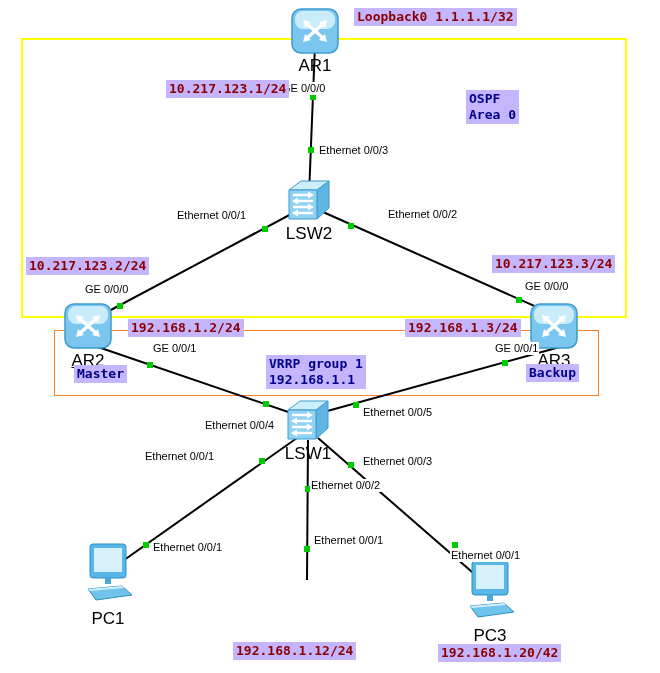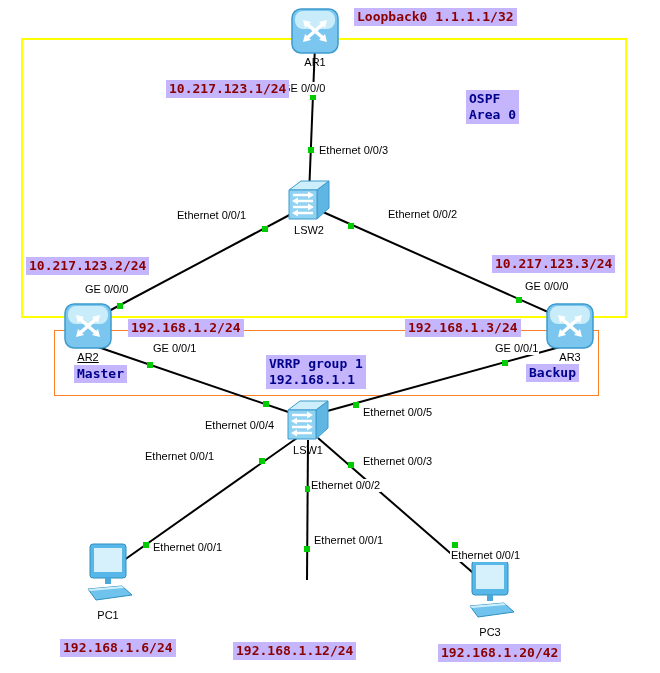--- a/index.html
+++ b/index.html
@@ -17,21 +17,21 @@
     background:#ffffff; padding:0 1px; line-height:13px;
   }
   .hl {
     position:absolute; font-family:"DejaVu Sans Mono", monospace;
     font-size:13px; font-weight:bold; background:#c4b5fd; color:#8b0000;
     white-space:pre; padding:1px 3px; line-height:16px;
   }
   .hl.blue { color:#00008b; }
   .dev { position:absolute; display:flex; flex-direction:column; align-items:center; }
   .dev .icon { display:block; line-height:0; }
-  .dev-label { font-size:11px; color:#000; margin-top:2px; white-space:nowrap; }
+  .dev-label { font-size:17px; color:#000; margin-top:2px; white-space:nowrap; }
 </style>
 </head>
 <body>
 
 <div class="canvas">
 
   <div class="zone ospf" style="left:21px;top:38px;width:606px;height:280px;"></div>
   <div class="zone vrrp" style="left:54px;top:330px;width:545px;height:66px;"></div>
 
   <svg class="wires" width="660" height="673">
@@ -98,21 +98,21 @@
           <polygon points="36,12 28,14 34,20"></polygon>
             <polygon points="12,12 20,14 14,20"></polygon>
           <polygon points="36,34 34,26 28,32"></polygon>
             <polygon points="12,34 14,26 20,32"></polygon>
         </g>
       </svg>
     </span>
     <span class="dev-label">AR2</span>
   </div>
 
-  <div class="dev" style="left:546px;top:303px;width:48px;">
+  <div class="dev" style="left:530px;top:303px;width:48px;">
     <span class="icon">
       <svg width="48" height="46" viewBox="0 0 48 46">
         <rect x="1" y="1" width="46" height="44" rx="9" fill="#7ac6ee" stroke="#3d9bce" stroke-width="1.5"></rect>
         <rect x="4" y="3" width="40" height="18" rx="8" fill="#c9ecfb"></rect>
         <g stroke="#ffffff" stroke-width="3.5" stroke-linecap="round">
           <line x1="16" y1="30" x2="32" y2="16"></line>
             <line x1="16" y1="16" x2="32" y2="30"></line>
         </g>
         <g fill="#ffffff">
           <polygon points="36,12 28,14 34,20"></polygon>
@@ -220,17 +220,16 @@
   <span class="hl blue" style="left:466px;top:90px;">OSPF
 Area 0</span>
   <span class="hl" style="left:26px;top:257px;">10.217.123.2/24</span>
   <span class="hl" style="left:492px;top:255px;">10.217.123.3/24</span>
   <span class="hl" style="left:128px;top:319px;">192.168.1.2/24</span>
   <span class="hl" style="left:405px;top:319px;">192.168.1.3/24</span>
   <span class="hl blue" style="left:266px;top:355px;">VRRP group 1
 192.168.1.1</span>
   <span class="hl blue" style="left:74px;top:365px;">Master</span>
   <span class="hl blue" style="left:526px;top:364px;">Backup</span>
-  <span class="hl" style="left:60px;top:639px;">192.168.1.6/24</span>
   <span class="hl" style="left:233px;top:642px;">192.168.1.12/24</span>
   <span class="hl" style="left:438px;top:644px;">192.168.1.20/42</span>
 
 </div>
 
 </body></html>

